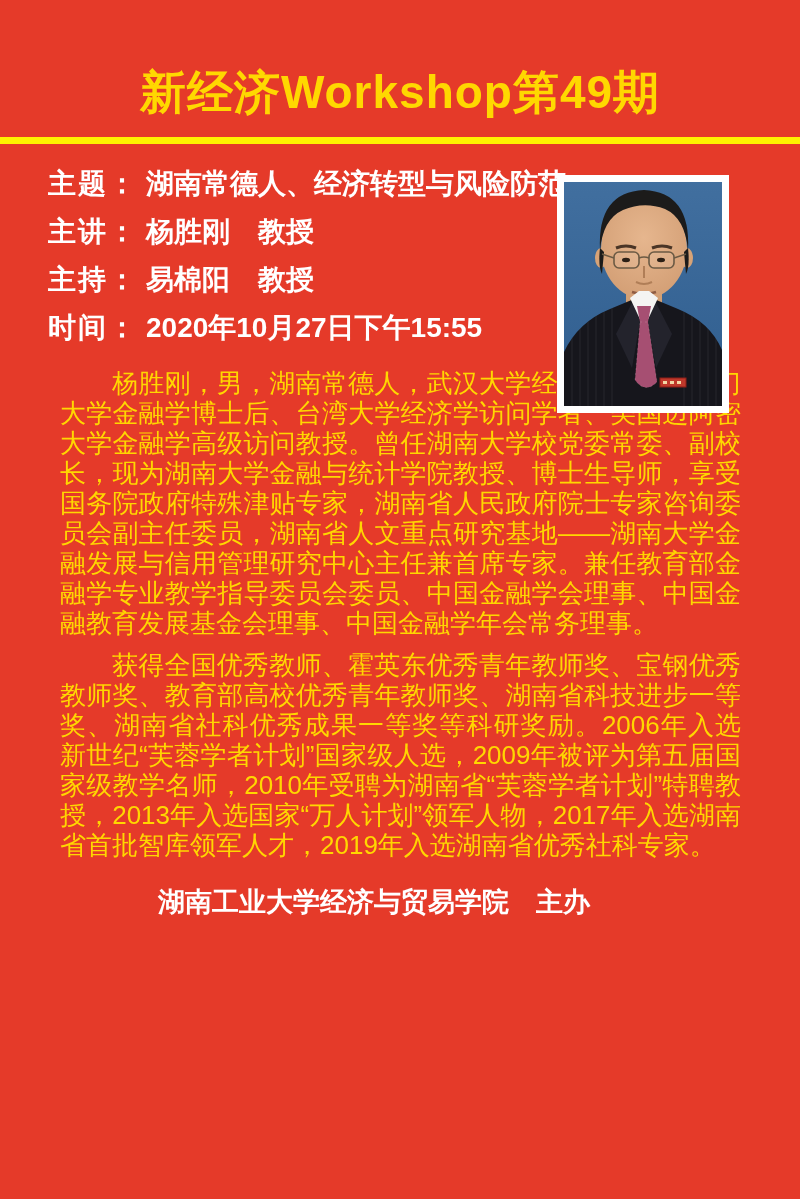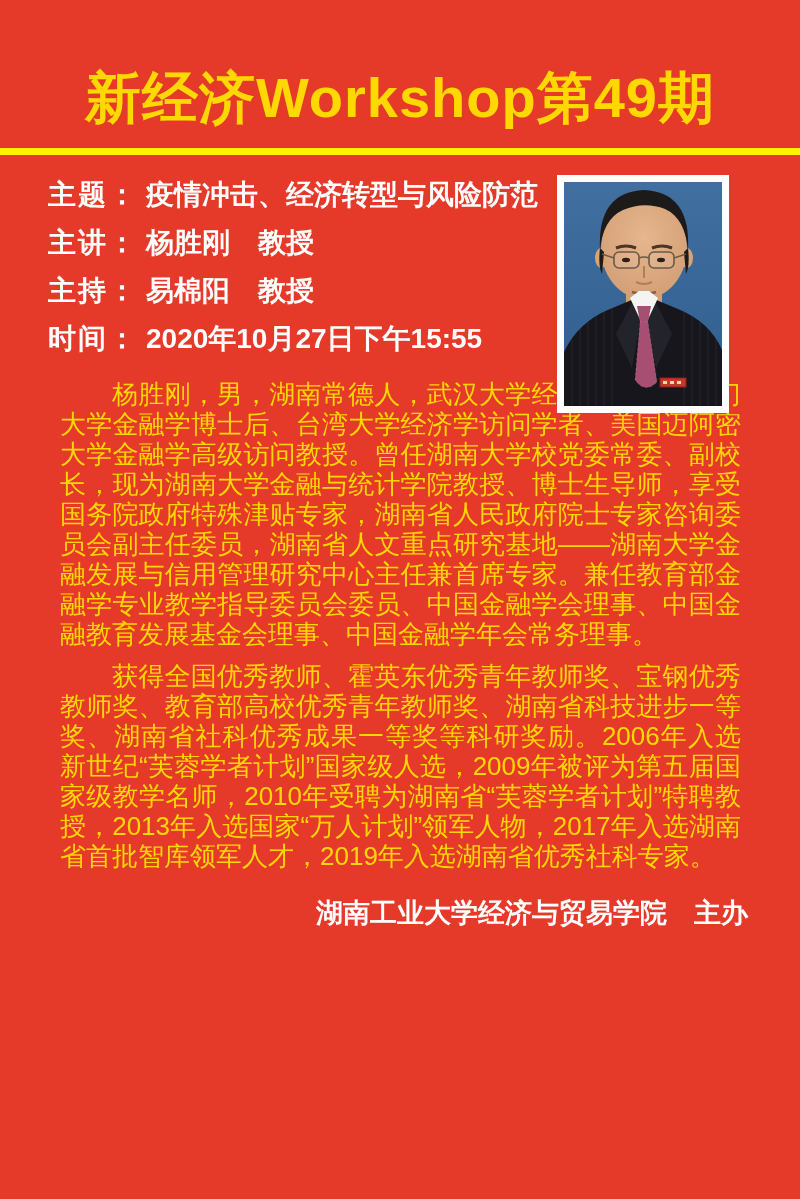--- a/index.html
+++ b/index.html
@@ -6,21 +6,21 @@
   html, body { width: 800px; height: 1199px; }
   body {
     position: relative;
     background: #e53a29;
     font-family: "Liberation Sans", "DejaVu Sans", sans-serif;
     overflow: hidden;
   }
   .title {
     padding-top: 66px;
     text-align: center;
-    font-size: 56px;
+    font-size: 46px;
     font-weight: 700;
     letter-spacing: 1px;
     color: #ffd800;
     line-height: 1.15;
   }
   .divider {
     margin-top: 18px;
     width: 100%;
     height: 7px;
     background: #fff200;
@@ -53,38 +53,38 @@
     margin: 16px 47px 0 48px;
     color: #ffd700;
     font-size: 26px;
     line-height: 30px;
     text-align: justify;
   }
   .bio p { margin: 12px; text-indent: 2em; }
   .footer {
     margin-top: 24px;
     padding-right: 52px;
-    text-align: right;
+    text-align: center;
     color: #ffffff;
     font-weight: 700;
     font-size: 27px;
     line-height: 37px;
   }
 </style>
 </head>
 <body>
 
 <div class="title">新经济Workshop第49期</div>
 
 <div class="divider"></div>
 
 <div class="info">
   <div class="info-row">
     <span class="info-label">主题：</span>
-    <span class="info-value">疫情冲击、经济转型与风险防范</span>
+    <span class="info-value">湖南常德人、经济转型与风险防范</span>
   </div>
   <div class="info-row">
     <span class="info-label">主讲：</span>
     <span class="info-value">杨胜刚　教授</span>
   </div>
   <div class="info-row">
     <span class="info-label">主持：</span>
     <span class="info-value">易棉阳　教授</span>
   </div>
   <div class="info-row">

